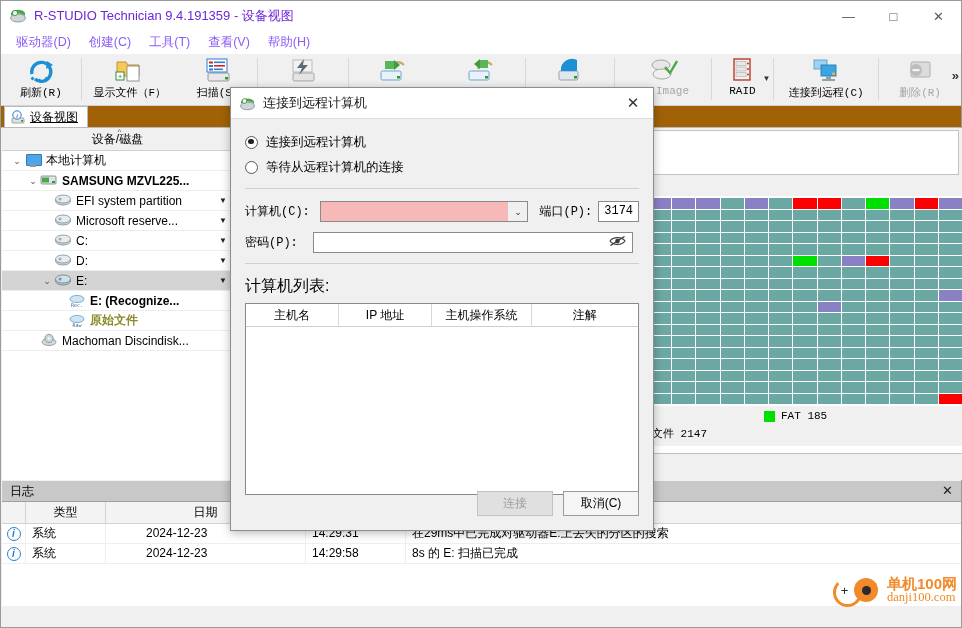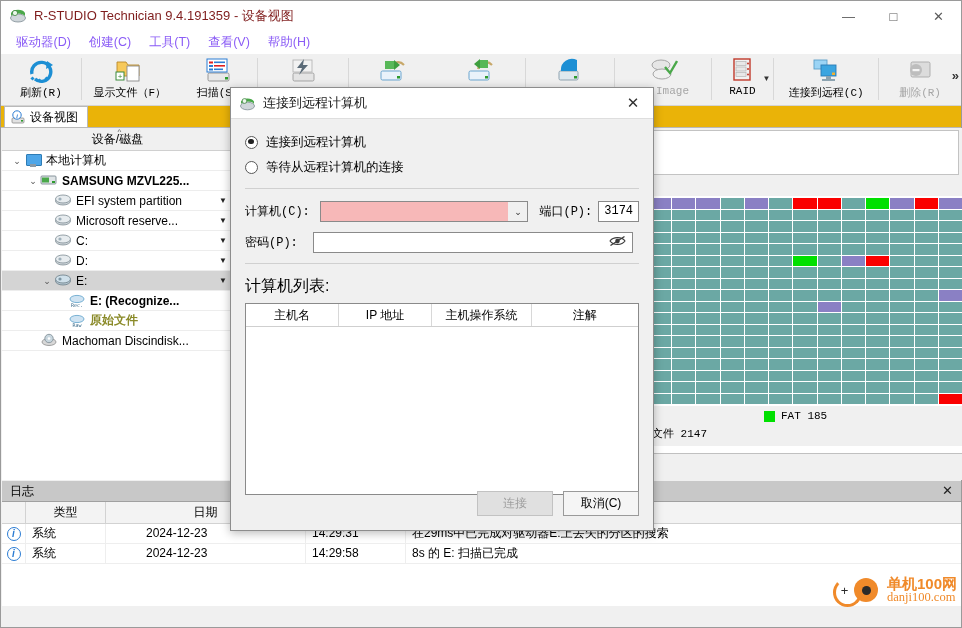--- a/index.html
+++ b/index.html
@@ -26,21 +26,21 @@
     position: absolute; left: 0; top: 0;
     width: 960px; height: 30px;
     background: #ffffff;
     display: flex; align-items: center;
   }
   .title-icon {
     width: 18px; height: 18px; margin-left: 8px; margin-right: 7px;
     position: relative; flex: 0 0 auto;
   }
   .title-text {
-    font-size: 13px; color: #7f1d1d;
+    font-size: 13px; color: #6d28d9;
     font-family: "Liberation Sans", sans-serif;
     white-space: nowrap;
   }
   .win-btns {
     position: absolute; right: 0; top: 0; height: 30px;
     display: flex;
   }
   .win-btn {
     width: 45px; height: 30px;
     display: flex; align-items: center; justify-content: center;
@@ -92,24 +92,25 @@
   }
   .tb-overflow {
     position: absolute; right: 2px; top: 14px;
     font-size: 13px; color: #333; font-weight: bold;
   }
 
   
   .tabstrip {
     position: absolute; left: 0; top: 105px;
     width: 960px; height: 22px;
-    background: #eab308;
+    background: #a16207;
     border-bottom: 1px solid #b9b9b9;
     display: flex; align-items: flex-end;
     box-sizing: border-box;
+    text-decoration: underline;
   }
   .tab {
     height: 21px; background: #ffffff;
     border: 1px solid #b9b9b9; border-bottom: none;
     display: flex; align-items: center;
     padding: 0 9px 0 6px;
     margin-left: 3px;
     font-size: 12px;
     box-sizing: border-box;
   }

